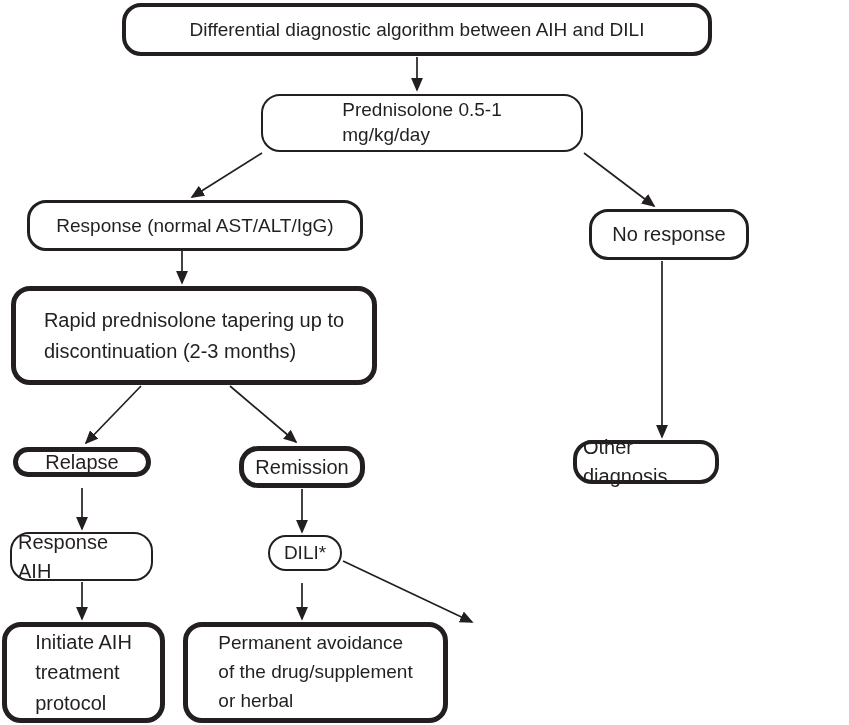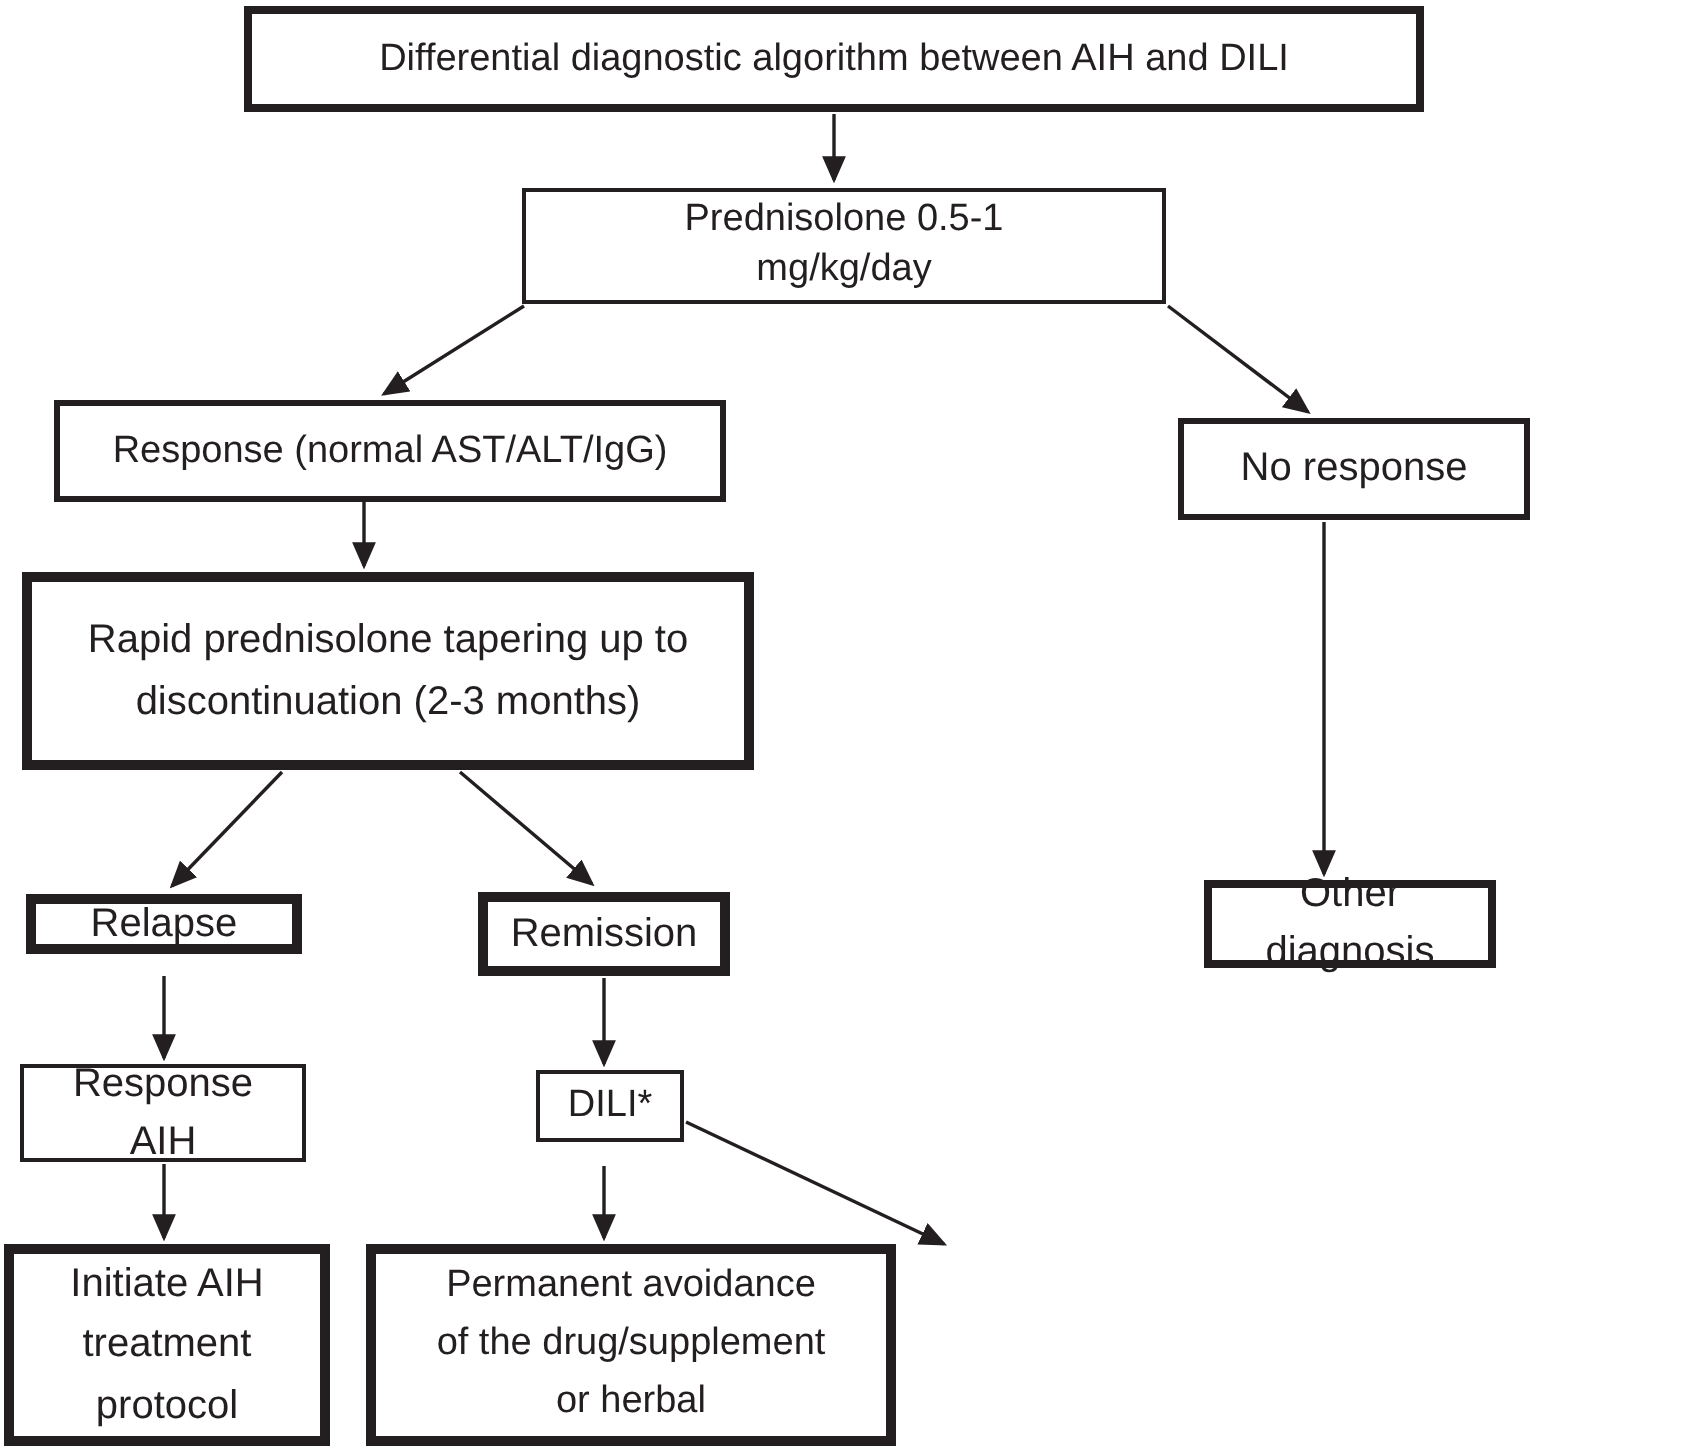--- a/index.html
+++ b/index.html
@@ -20,38 +20,39 @@
   }
   .node {
     position: absolute;
     box-sizing: border-box;
     border-style: solid;
     border-color: #231f20;
     background: #ffffff;
     display: flex;
     align-items: center;
     justify-content: center;
-    text-align: center;
+    text-align: left;
     white-space: pre-line;
     line-height: 1.45;
     font-size: 19px;
     padding: 2px 6px;
+    border-radius: 19px;
   }
   .lh-tight { line-height: 1.3; }
   .lh-loose { line-height: 1.52; }
   .fs-20 { font-size: 20px; }
 
   #n-title       { left: 122px; top: 3px;   width: 590px; height: 53px;  border-width: 4px; }
   #n-pred        { left: 261px; top: 94px;  width: 322px; height: 58px;  border-width: 2px; }
   #n-response    { left: 27px;  top: 200px; width: 336px; height: 51px;  border-width: 3px; }
-  #n-noresponse  { left: 589px; top: 209px; width: 176px; height: 51px;  border-width: 3px; }
+  #n-noresponse  { left: 589px; top: 209px; width: 160px; height: 51px;  border-width: 3px; }
   #n-rapid       { left: 11px;  top: 286px; width: 366px; height: 99px;  border-width: 5px; }
   #n-relapse     { left: 13px;  top: 447px; width: 138px; height: 30px;  border-width: 5px; }
   #n-remission   { left: 239px; top: 446px; width: 126px; height: 42px;  border-width: 5px; }
-  #n-other       { left: 573px; top: 440px; width: 146px; height: 44px;  border-width: 4px; margin-left: 29px; }
+  #n-other       { left: 573px; top: 440px; width: 146px; height: 44px;  border-width: 4px; }
   #n-definite    { left: 10px;  top: 532px; width: 143px; height: 49px;  border-width: 2px; }
   #n-dili        { left: 268px; top: 535px; width: 74px;  height: 36px;  border-width: 2px; }
   #n-initiate    { left: 2px;   top: 622px; width: 163px; height: 101px; border-width: 5px; }
   #n-permanent   { left: 183px; top: 622px; width: 265px; height: 101px; border-width: 5px; }
   #n-footnote    { left: 478px; top: 592px; width: 367px; height: 130px; border-width: 3px; }
 </style>
 </head>
 <body>
 
 <div id="stage">

